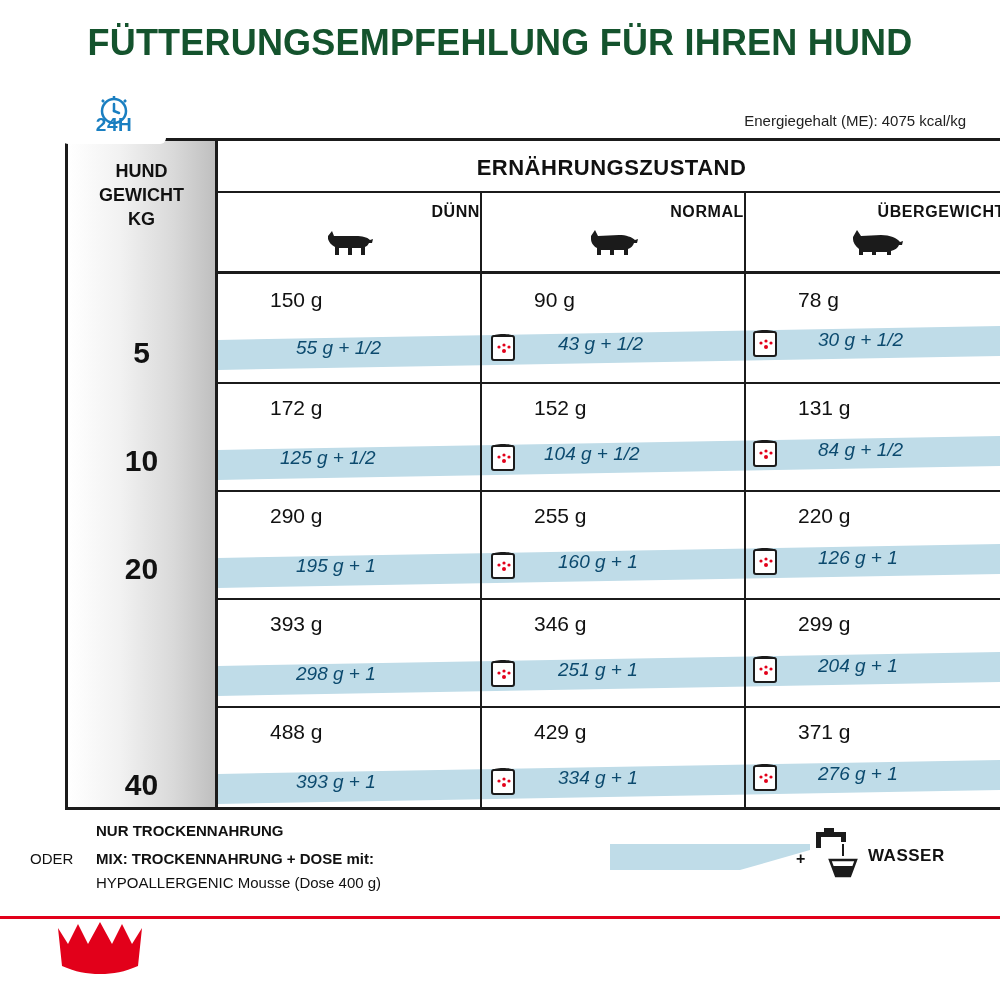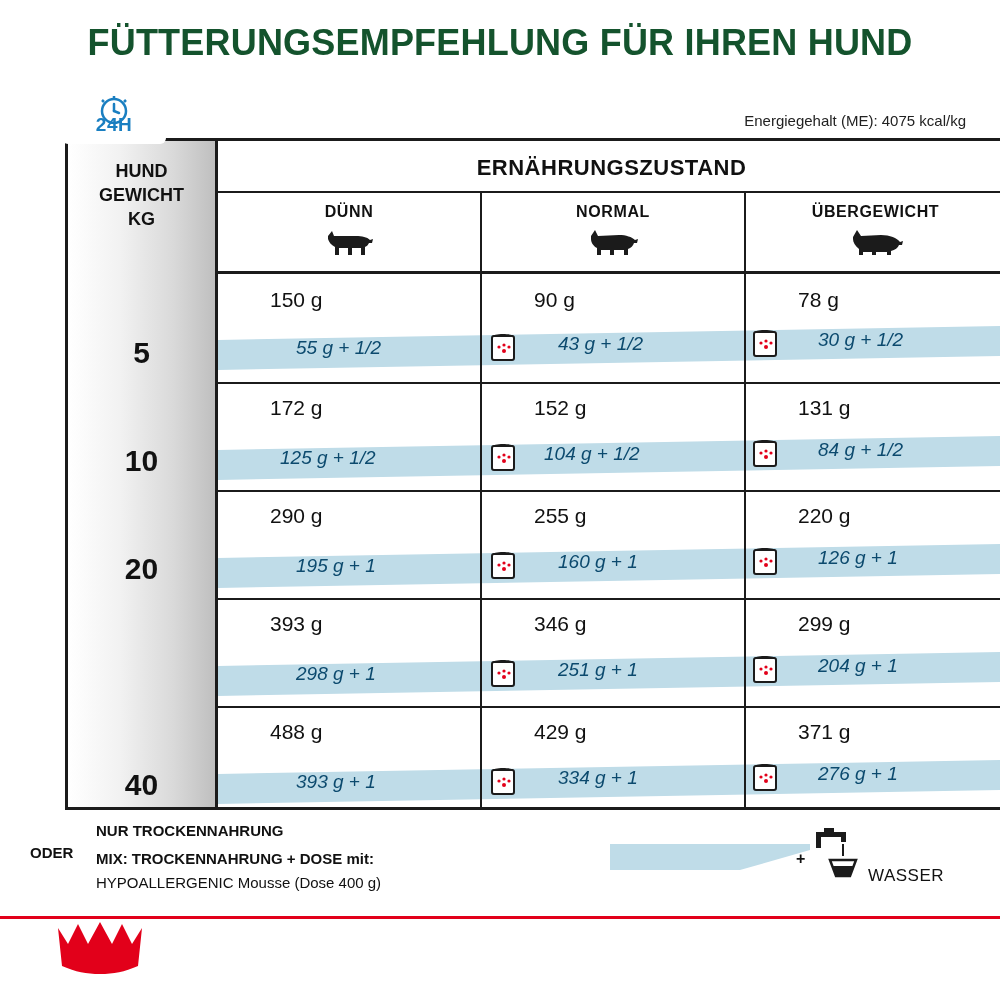--- a/index.html
+++ b/index.html
@@ -142,20 +142,21 @@
     text-align: center;
   }
   .cond .cname {
     position: absolute;
     left: 0; top: 10px;
     width: 100%;
     font-size: 16px;
     font-weight: bold;
     letter-spacing: 0.6px;
     color: #111;
+    text-align: right;
   }
   .cond .dog {
     position: absolute;
     left: 0; top: 34px;
     width: 100%;
     text-align: center;
   }
 
   .vline {
     position: absolute;
@@ -227,23 +228,23 @@
   .legend {
     position: absolute;
     left: 30px;
     top: 812px;
     width: 940px;
     height: 92px;
   }
   .oder {
     position: absolute;
     left: 0;
-    top: 32px;
+    top: 38px;
     font-size: 15px;
-    font-weight: bold;
+    font-weight: normal;
     color: #111;
   }
   .leg-line {
     position: absolute;
     font-size: 15px;
     font-weight: bold;
     color: #111;
   }
   .leg-sub {
     position: absolute;
@@ -257,24 +258,23 @@
     top: 32px;
     width: 200px;
     height: 26px;
     background: #bfdce8;
   }
   .wasser {
     position: absolute;
     left: 838px;
     top: 34px;
     font-size: 17px;
-    font-weight: normal;
+    font-weight: bold;
     color: #111;
     letter-spacing: 0.5px;
-    margin-top: 20px;
   }
   .plus-small {
     position: absolute;
     left: 766px;
     top: 38px;
     font-size: 16px;
     font-weight: bold;
   }
   .water-icon {
     position: absolute;

